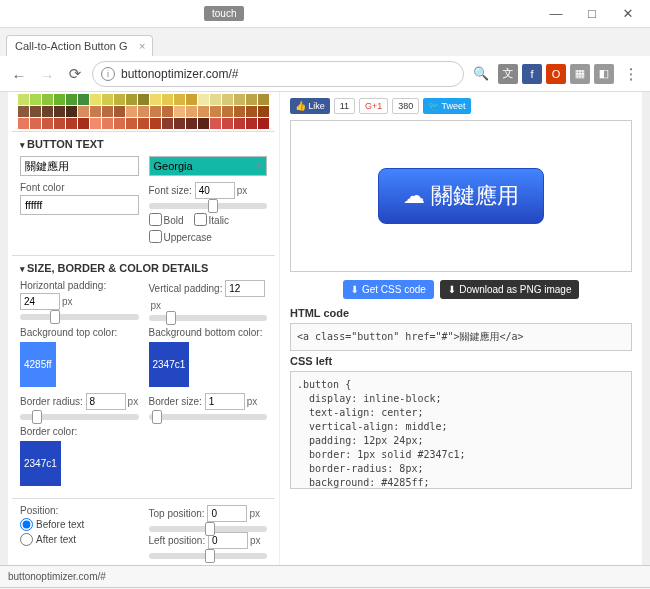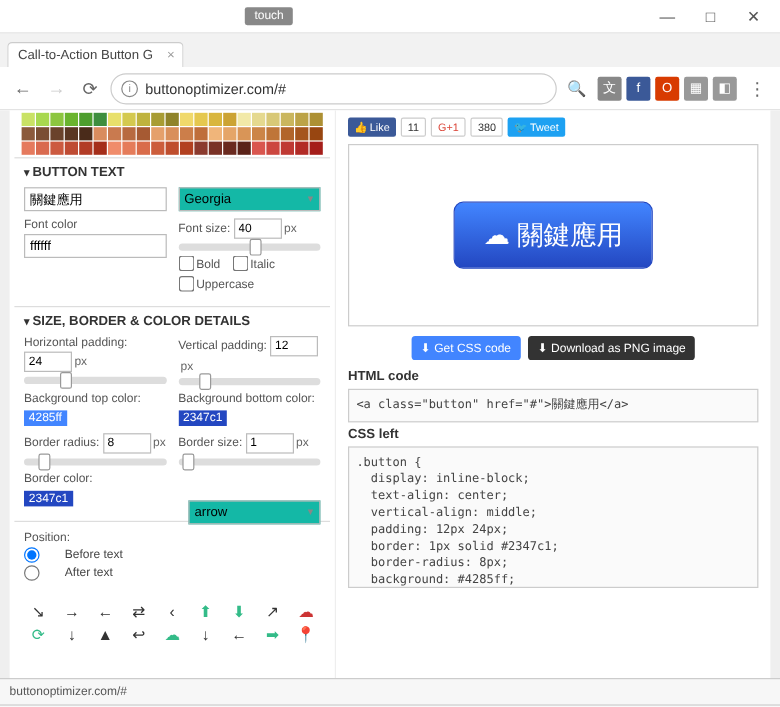--- a/index.html
+++ b/index.html
@@ -31,24 +31,24 @@
 input[type=text],select{width:100%;border:1px solid #bbb;padding:3px 4px;font-size:11px;background:#fff}
 select{appearance:none;background:#14b8a6}
 .selwrap{position:relative}
 .selwrap::after{content:"▾";position:absolute;right:6px;top:4px;color:#888;font-size:9px;pointer-events:none}
 .num{width:40px;border:1px solid #bbb;padding:2px 3px;font-size:10px;display:inline-block}
 .unit{font-size:10px;color:#666;margin-left:2px}
 .slider{height:6px;background:#ddd;border-radius:3px;margin-top:4px;position:relative}
 .slider .thumb{width:10px;height:14px;background:#fff;border:1px solid #999;border-radius:2px;position:absolute;top:-4px}
 .cbrow{font-size:10px;color:#555;display:flex;gap:10px;margin-top:4px}
 .cbrow label{display:flex;align-items:flex-end;gap:2px}
-.colorval{background:#4285ff;color:#fff;padding:1px 4px;font-size:10px;display:inline-block;margin-top:2px}
+.colorval{background:#4285ff;color:#fff;padding:17px 4px;font-size:10px;display:inline-block;margin-top:2px}
 .colorval.b2{background:#2347c1}
 .iconremove{color:#c33;font-size:9px;margin-left:2px}
-.radio{font-size:10px;color:#444;display:flex;align-items:center;gap:21px;margin-bottom:2px}
+.radio{font-size:10px;color:#444;display:flex;align-items:center;gap:3px;margin-bottom:2px}
 .iconsgrid{display:grid;grid-template-columns:repeat(9,1fr);gap:4px;padding:4px 8px;font-size:13px;color:#333}
 .iconsgrid span{text-align:center}
 .social{display:flex;gap:4px;margin-bottom:6px}
 .sbtn{font-size:9px;color:#fff;padding:2px 5px;border-radius:2px;display:flex;align-items:center;gap:2px}
 .preview{border:1px solid #ccc;height:152px;display:flex;align-items:center;justify-content:center;background:#fff;margin-bottom:8px}
 .bigbtn{background:linear-gradient(#4285ff,#2347c1);border:1px solid #2347c1;border-radius:8px;color:#fff;padding:12px 24px;font-family:Georgia,serif;font-size:22px;display:flex;align-items:center;gap:6px}
 .actions{display:flex;gap:6px;justify-content:center;margin-bottom:8px}
 .abtn{font-size:10px;color:#fff;padding:4px 8px;border-radius:3px;display:flex;align-items:center;gap:3px}
 .codehdr{font-size:11px;font-weight:bold;margin:4px 0}
 .codebox{border:1px solid #ccc;background:#fafafa;padding:6px;font-family:monospace;font-size:10px;color:#444;white-space:pre-wrap;line-height:1.4}
@@ -228,33 +228,40 @@
               <div class="thumb" style="left:3%"></div>
             </div>
           </div>
       </div>
       <div class="row">
           <div class="col"><span class="lbl">Border color:</span><span class="colorval b2">2347c1</span></div>
         </div>
     </div>
 
     <div class="sect">
-      <div class="row" style="margin-top:-24px;justify-content:flex-end">
-          <div class="col selwrap" style="max-width:110px"><select><option>arrow</option></select></div>
-        </div>
       <div class="row">
         <div class="col">
           <span class="lbl">Position:</span>
           <div class="radio">
               <input type="radio" checked="" style="">
               <span>Before text</span>
             </div>
           <div class="radio">
               <input type="radio" style="">
               <span>After text</span>
+            </div>
+        </div>
+        <div class="col">
+          <span class="lbl"><span>Top position:</span> <input class="num" value="0" style=""><span class="unit">px</span></span>
+          <div class="slider">
+              <div class="thumb" style="left:48%"></div>
+            </div>
+          <span class="lbl"><span>Left position:</span> <input class="num" value="0" style=""><span class="unit">px</span></span>
+          <div class="slider">
+              <div class="thumb" style="left:48%"></div>
             </div>
         </div>
       </div>
     </div>
 
     <div class="iconsgrid">
       <span>↘</span>
         <span>→</span>
         <span>←</span>
         <span>⇄</span>

